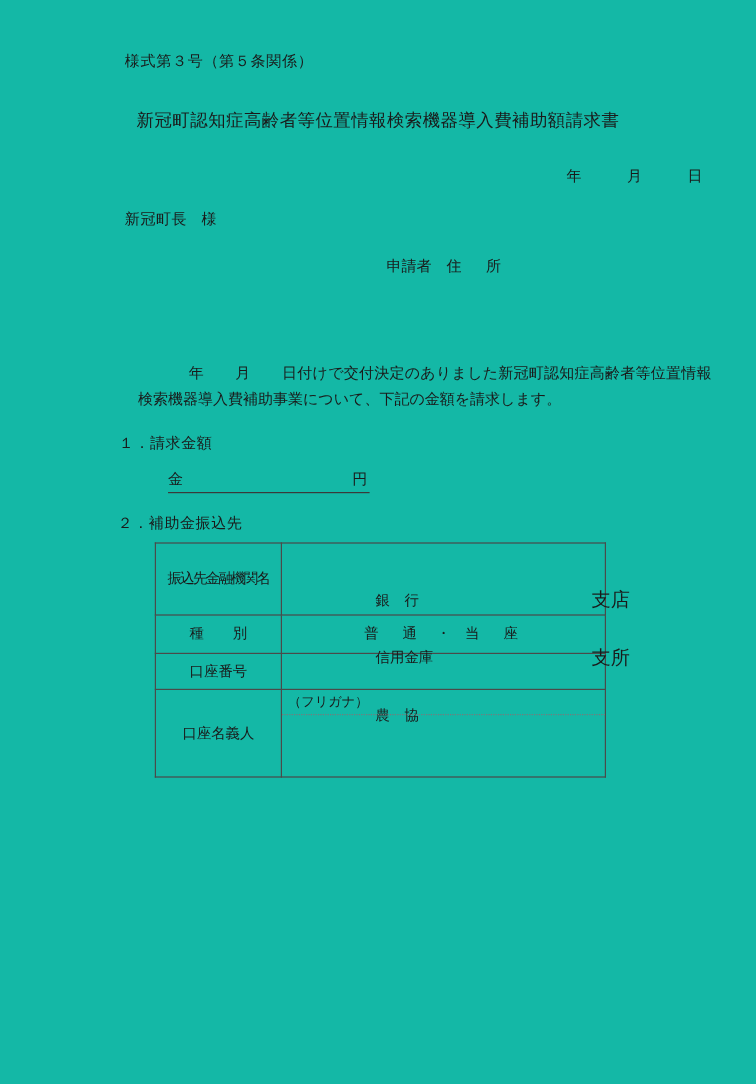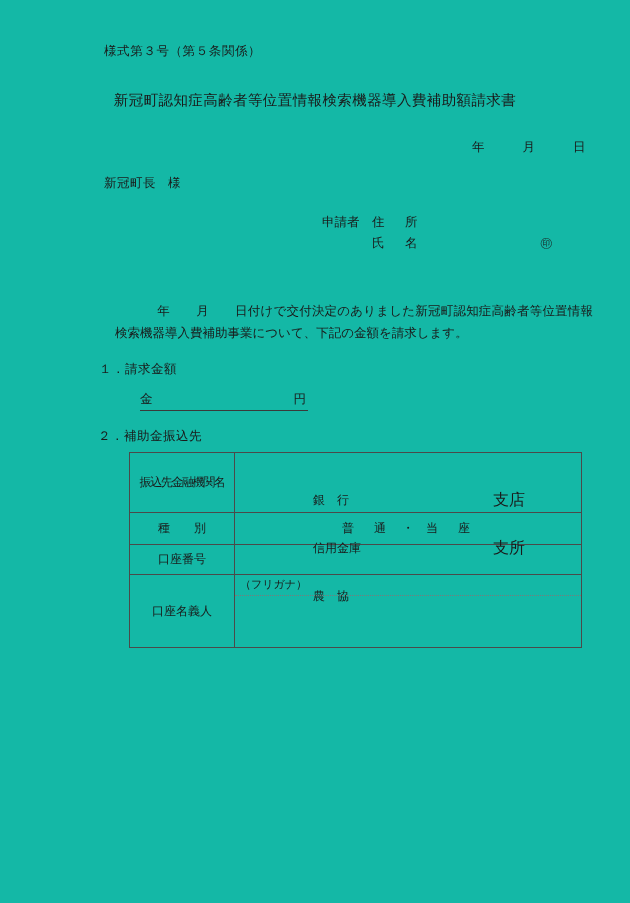--- a/index.html
+++ b/index.html
@@ -116,21 +116,21 @@
     box-sizing: border-box;
   }
   .amount-line .kin { position: absolute; left: 0; top: 0; }
   .amount-line .yen { position: absolute; right: 2px; top: 0; }
 
   
   .bank-table {
     position: absolute;
     left: 129px;
     top: 452px;
-    width: 453px;
+    width: 376px;
     border-collapse: collapse;
     table-layout: fixed;
     font-size: 12px;
     padding-left: 34px;
   }
   .bank-table td {
     border: 1px solid #4a4a4a;
     padding: 0;
     vertical-align: middle;
   }
@@ -207,21 +207,20 @@
   <div class="abs form-no">様式第３号（第５条関係）</div>
 
   <div class="abs doc-title">新冠町認知症高齢者等位置情報検索機器導入費補助額請求書</div>
 
   <div class="abs date-line"><span>年</span><span class="gap-a"></span><span>月</span><span class="gap-b"></span><span>日</span></div>
 
   <div class="abs addressee"><span>新冠町長</span><span class="sama">様</span></div>
 
   <div class="applicant">
     <div class="row"><span class="lead">申請者</span><span class="field">住　所</span></div>
-    <div class="row"><span class="lead"></span><span class="field">氏　名</span><span class="seal">㊞</span></div>
   </div>
 
   <div class="body-par"><span class="indent"></span><span>年</span><span class="sp"></span><span>月</span><span class="sp"></span><span>日付けで交付決定のありました新冠町認知症高齢者等位置情報検索</span><span>機器導入費補助事業について、下記の金額を請求します。</span></div>
 
   <div class="abs sec-head sec-1"><span>１．</span><span>請求金額</span></div>
 
   <div class="amount-line">
     <span class="kin">金</span>
     <span class="yen">円</span>
   </div>

